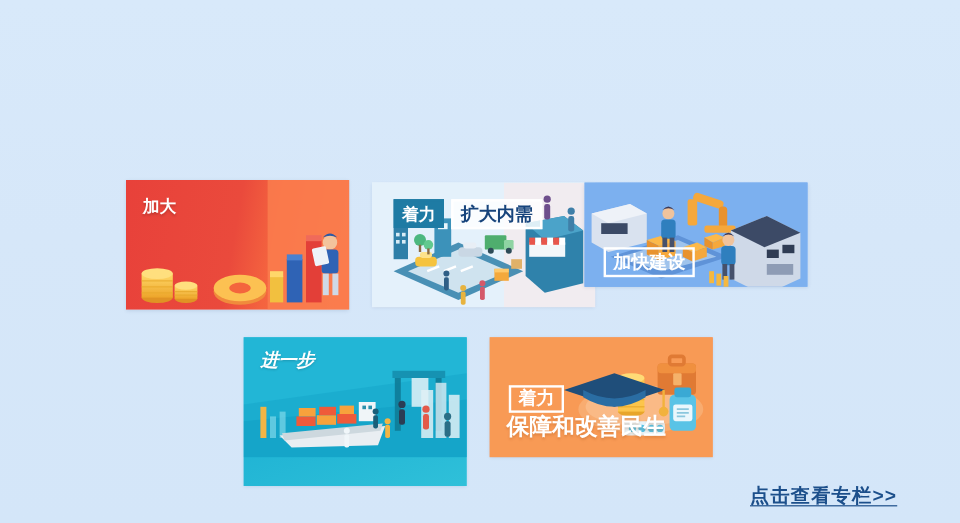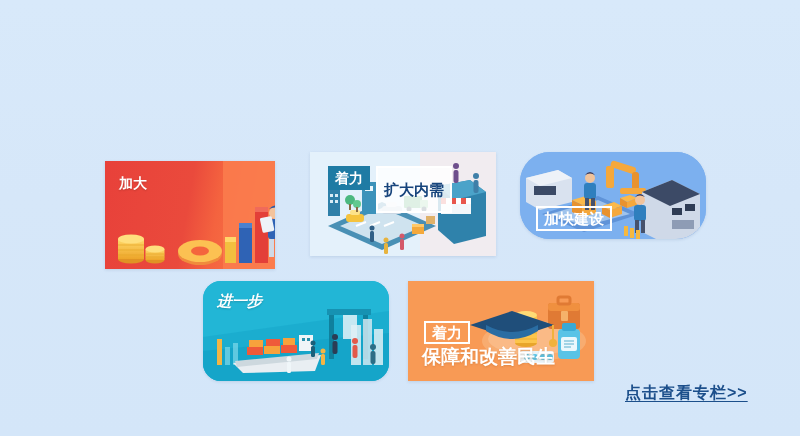--- a/index.html
+++ b/index.html
@@ -63,67 +63,65 @@
     position:absolute;z-index:6;
     font-weight:bold;color:#ffffff;white-space:nowrap;
     line-height:1.18;
     text-shadow:0 1px 2px rgba(0,0,0,.18);
   }
   .card-label .l1{display:block;}
   .card-label .l2{display:block;}
 
   
   #card-macro{
-    left:105px;top:161px;width:170px;height:108px;
+    left:105px;top:150px;width:186px;height:108px;
     background:linear-gradient(100deg,#e8413a 0%,#ea4a3c 48%,#f4633f 64%,#fb7d4c 100%);
   }
   #card-macro .card-label{left:14px;top:14px;font-size:14px;}
   #card-macro .card-label .l1{font-size:14px;}
   #card-macro .card-label .l2{font-size:15px;margin-top:3px;}
 
   
   #card-demand{
     left:310px;top:152px;width:186px;height:104px;
     background:linear-gradient(170deg,#e9f4fb 0%,#dceefa 40%,#f3e8ec 100%);
   }
   #card-demand .badge{
     position:absolute;left:18px;top:14px;z-index:7;
     background:#1e7ba4;color:#fff;font-weight:bold;font-size:14px;
     padding:3px 5px;line-height:1;border:2px solid #1e7ba4;
   }
   #card-demand .wordbox{
     position:absolute;left:66px;top:14px;z-index:7;
     background:rgba(255,255,255,.82);
     color:#17447c;font-weight:bold;font-size:15px;
-    padding:14px 6px;line-height:1;
+    padding:3px 6px;line-height:1;
     border:2px solid #ffffff;
   }
 
   
   #card-industry{
-    left:520px;top:152px;width:186px;height:87px;
+    left:487px;top:152px;width:186px;height:87px;
     background:linear-gradient(160deg,#7fb2f0 0%,#6ca4ec 50%,#7db0f0 100%);
-    border-radius:30px;
   }
   #card-industry .outline{
     position:absolute;left:16px;top:54px;z-index:7;
     border:2px solid #ffffff;color:#fff;font-weight:bold;font-size:15px;
     padding:2px 6px;line-height:1.15;
   }
   #card-industry .line2{
     position:absolute;left:16px;top:80px;z-index:7;
     color:#fff;font-weight:bold;font-size:16px;line-height:1;
     text-shadow:0 1px 2px rgba(20,50,100,.25);
   }
 
   
   #card-reform{
-    left:203px;top:281px;width:186px;height:100px;
+    left:203px;top:281px;width:186px;height:124px;
     background:linear-gradient(160deg,#22b6d6 0%,#1fb3d4 45%,#2fc0d9 100%);
-    border-radius:18px;
   }
   #card-reform .card-label{left:14px;top:11px;}
   #card-reform .card-label .l1{font-size:15px;font-style:italic;}
   #card-reform .card-label .l2{font-size:16px;font-style:italic;margin-top:4px;}
 
   
   #card-welfare{
     left:408px;top:281px;width:186px;height:100px;
     background:linear-gradient(155deg,#f79a55 0%,#f89253 45%,#f9a263 100%);
   }
@@ -133,21 +131,21 @@
     padding:2px 6px;line-height:1;
   }
   #card-welfare .line2{
     position:absolute;left:14px;top:66px;z-index:7;
     color:#fff;font-weight:bold;font-size:19px;line-height:1;
     text-shadow:0 1px 2px rgba(150,70,10,.25);
   }
 
   
   #cta{
-    position:absolute;left:625px;top:383px;
+    position:absolute;left:625px;top:403px;
     color:#1c4f8b;font-size:16px;font-weight:bold;letter-spacing:1px;
     text-decoration:underline;text-underline-offset:3px;
     cursor:pointer;white-space:nowrap;
     font-family:"Liberation Sans","DejaVu Sans",sans-serif;
   }
 </style>
 </head>
 <body>
 
 <div id="stage">

